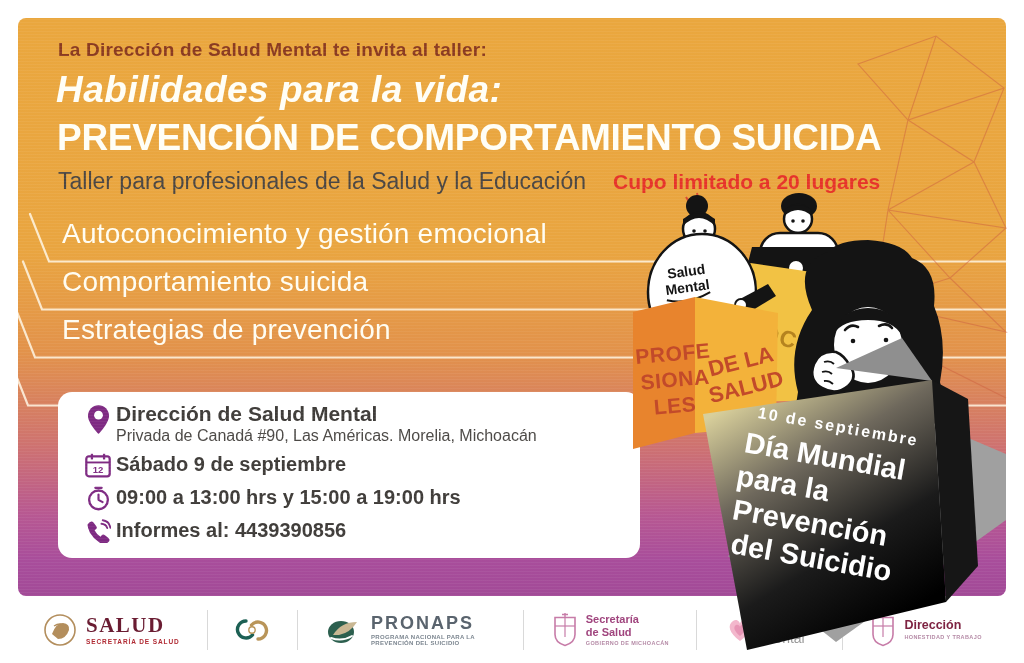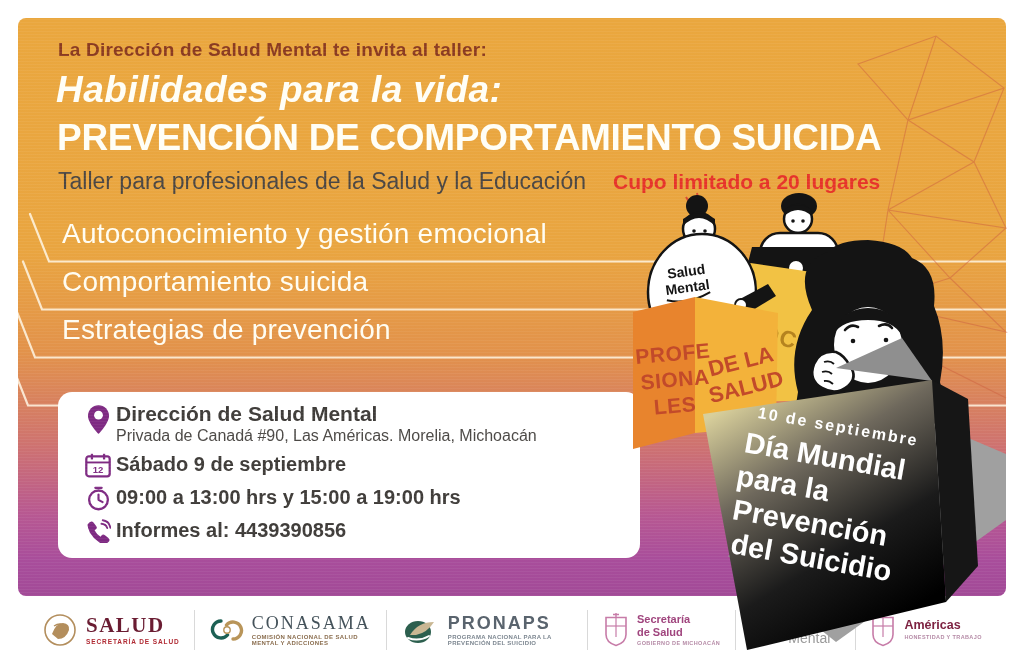--- a/index.html
+++ b/index.html
@@ -236,24 +236,20 @@
     </div>
 
     <div class="vdiv"></div>
 
     <div class="lg">
       <svg width="34" height="34" viewBox="0 0 34 34">
         <path d="M11,8 a8.5,8.5 0 1 0 6.5,14" stroke="#1C6054" stroke-width="3.4" fill="none" stroke-linecap="round"></path>
         <path d="M23,26 a8.5,8.5 0 1 0 -6.5,-14" stroke="#B99559" stroke-width="3.4" fill="none" stroke-linecap="round"></path>
         <circle cx="17" cy="17" r="3.2" fill="#ffffff" stroke="#B99559" stroke-width="1.4"></circle>
       </svg>
-      <div class="txt">
-        <div class="lg2-name">CONASAMA</div>
-        <div class="lg2-sub">COMISIÓN NACIONAL DE SALUD MENTAL Y ADICCIONES</div>
-      </div>
     </div>
 
     <div class="vdiv"></div>
 
     <div class="lg">
       <svg width="38" height="30" viewBox="0 0 38 30">
         <ellipse cx="16" cy="17" rx="13" ry="11" fill="#2C5F4E"></ellipse>
         <path d="M8,20 q8,-13 24,-13 q-7,11 -18,13 z" fill="#C9B793"></path>
         <path d="M6,23 q11,4 21,-2" stroke="#ffffff" stroke-width="2" fill="none" stroke-linecap="round"></path>
       </svg>
@@ -293,19 +289,19 @@
     <div class="vdiv"></div>
 
     <div class="lg">
       <svg width="26" height="34" viewBox="0 0 26 34">
         <path d="M3,4.5 h20 v17 q0,8 -10,11 q-10,-3 -10,-11 z" fill="none" stroke="#C77CA8" stroke-width="1.6"></path>
         <line x1="3" y1="13" x2="23" y2="13" stroke="#C77CA8" stroke-width="1.2"></line>
         <line x1="13" y1="4.5" x2="13" y2="24" stroke="#C77CA8" stroke-width="1.2"></line>
         <path d="M10,1.5 h6 M13,0 v4.5" stroke="#C77CA8" stroke-width="1.4"></path>
       </svg>
       <div class="txt">
-        <div class="lg6-name">Américas</div>
+        <div class="lg6-name">Dirección</div>
         <div class="lg6-sub">HONESTIDAD Y TRABAJO</div>
       </div>
     </div>
 
   </div>
 </div>
 
 </body></html>

